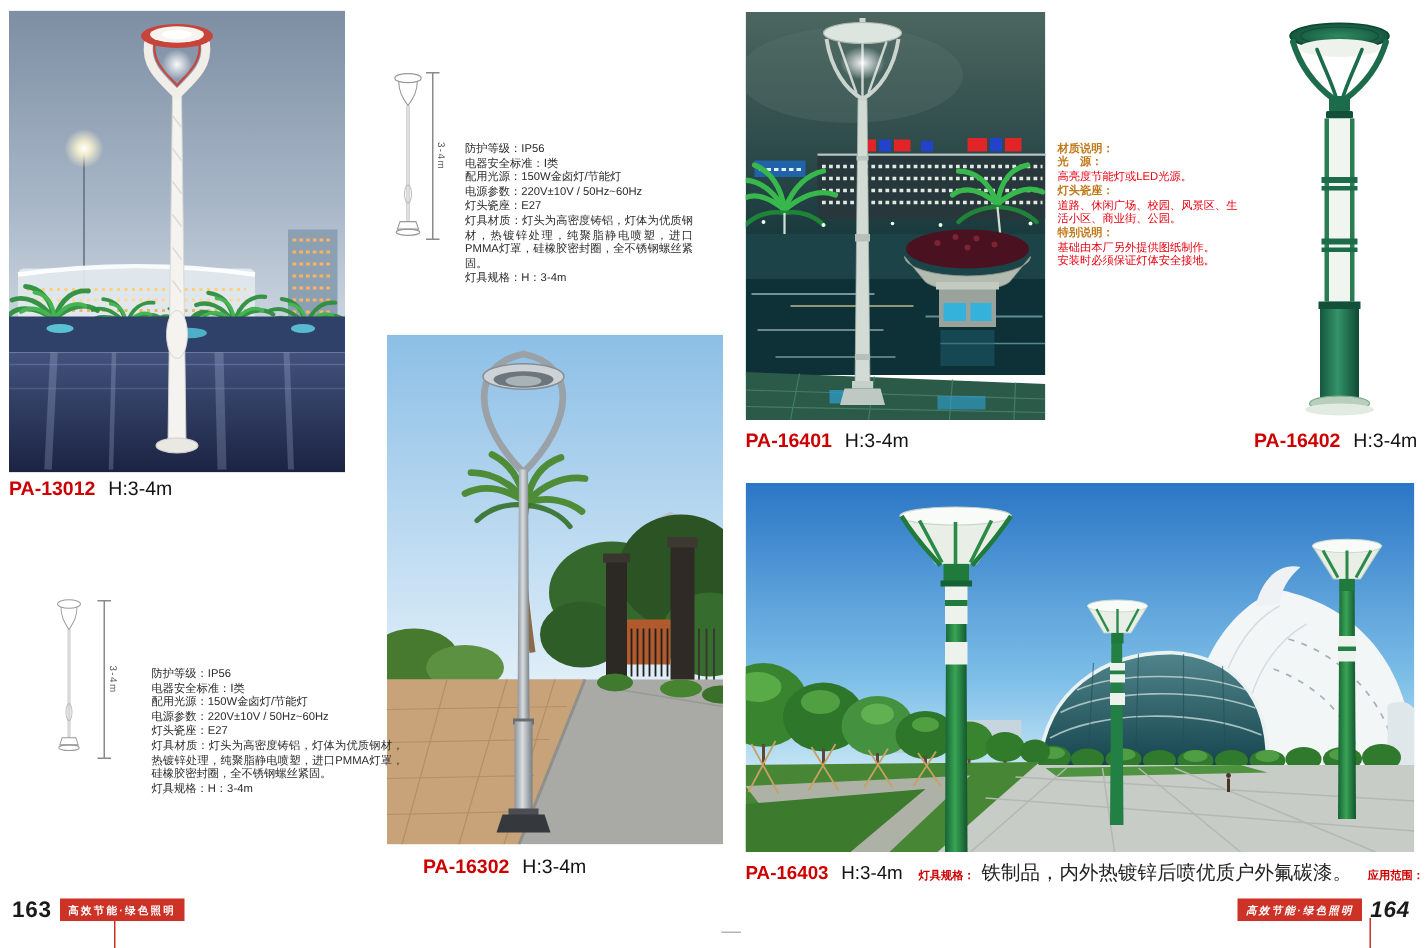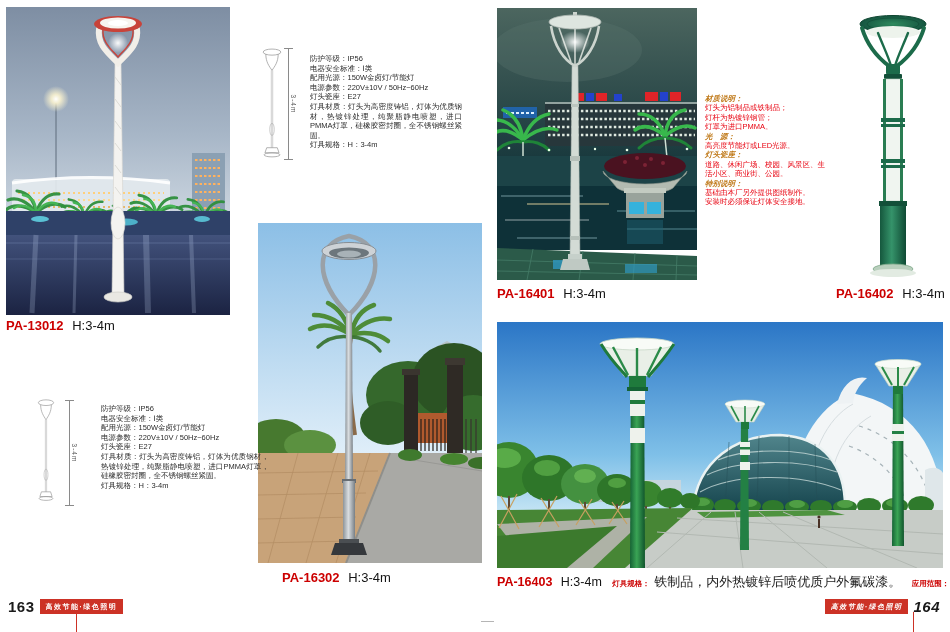--- a/index.html
+++ b/index.html
@@ -4,30 +4,30 @@
 <style>
   html,body{margin:0;padding:0;background:#ffffff;}
   .page{position:relative;width:950px;height:632px;background:#fff;overflow:hidden;
         font-family:"Liberation Sans","DejaVu Sans",sans-serif;}
   .photo{position:absolute;overflow:hidden;}
   .photo svg{display:block;}
   .plabel{position:absolute;white-space:nowrap;font-size:13px;line-height:16px;}
   .plabel .code{color:#cc0000;font-weight:bold;}
   .plabel .size{color:#141414;margin-left:5px;}
   .plabel.small{font-size:12.5px;}
-  .spec{position:absolute;color:#2b2b2b;font-size:7.5px;line-height:9.6px;text-align:justify;}
+  .spec{position:absolute;color:#2b2b2b;font-size:7.5px;line-height:9.6px;text-align:justify;margin-top:40px;}
   .spec div{margin:0;}
   .diagram{position:absolute;}
   .dim{position:absolute;width:1px;background:#8a8a8a;}
   .dim i{position:absolute;left:-4px;width:9px;height:1px;background:#8a8a8a;display:block;}
   .dim i.t{top:0;} .dim i.b{bottom:0;}
   .dim .dimlabel{position:absolute;left:2px;top:50%;transform:translateY(-50%);
         writing-mode:vertical-rl;font-size:6.5px;color:#555;letter-spacing:1px;background:#fff;}
   .notes{position:absolute;font-size:7.5px;line-height:9.4px;}
-  .notes .h{color:#c07a1a;font-weight:bold;font-style:italic;}
+  .notes .h{color:#c07a1a;font-weight:bold;}
   .notes .b{color:#e8000f;white-space:pre-line;}
   .techrow .tl,.techrow .rl{color:#cc0000;font-weight:bold;font-size:7.5px;margin-left:7px;}
   .techrow .tv,.techrow .rv{color:#222222;font-size:13px;margin-left:1px;}
   .footer{position:absolute;display:flex;align-items:center;gap:5px;}
   .pageno{font-size:15px;font-weight:bold;color:#1a1a1a;letter-spacing:0.5px;}
   .slogan{background:#cc3226;color:#ffffff;font-size:7px;padding:2.5px 6px;
         letter-spacing:1.5px;font-weight:bold;white-space:nowrap;}
   .vline{position:absolute;width:1px;background:#cc3226;}
   .dash{position:absolute;width:13px;height:1px;background:#b5b5b5;}
 </style>
@@ -378,23 +378,20 @@
       <ellipse cx="78" cy="34" rx="15" ry="11" fill="url(#p3glow)"></ellipse>
     </svg>
   </div>
   <div class="plabel" style="left:497px;top:286px;">
     <span class="code">PA-16401</span>
     <span class="size">H:3-4m</span>
   </div>
 
   <div class="notes" style="left:705px;top:94px;width:126px;">
     <div class="h">材质说明：</div>
-    <div class="b">灯头为铝制品或铁制品；
-灯杆为热镀锌钢管；
-灯罩为进口PMMA。</div>
     <div class="h">光　源：</div>
     <div class="b">高亮度节能灯或LED光源。</div>
     <div class="h">灯头瓷座：</div>
     <div class="b">道路、休闲广场、校园、风景区、生活小区、商业街、公园。</div>
     <div class="h">特别说明：</div>
     <div class="b">基础由本厂另外提供图纸制作。
 安装时必须保证灯体安全接地。</div>
   </div>
 
   <div class="photo" style="left:843px;top:8px;width:100px;height:272px;">

